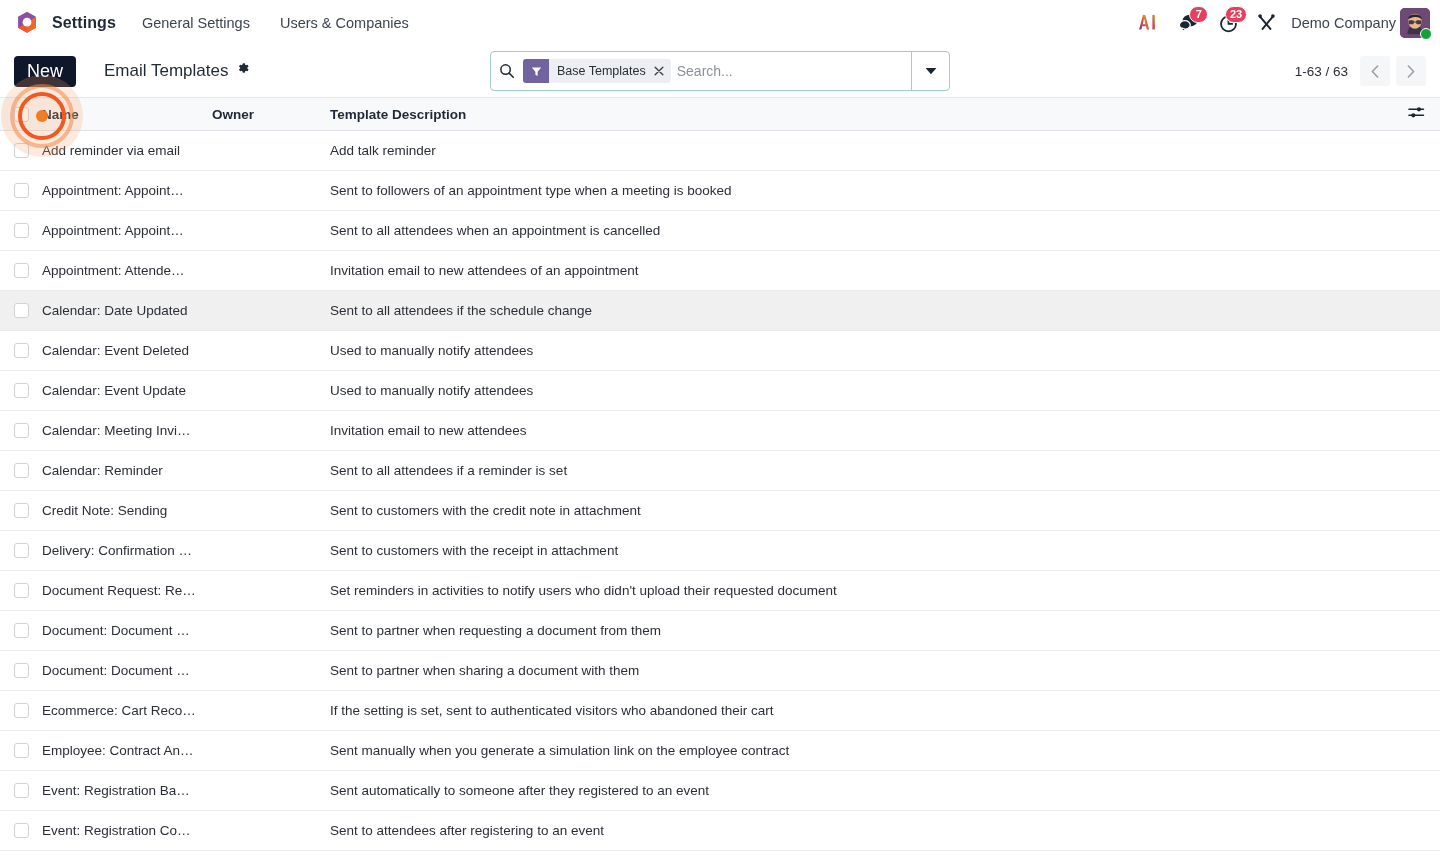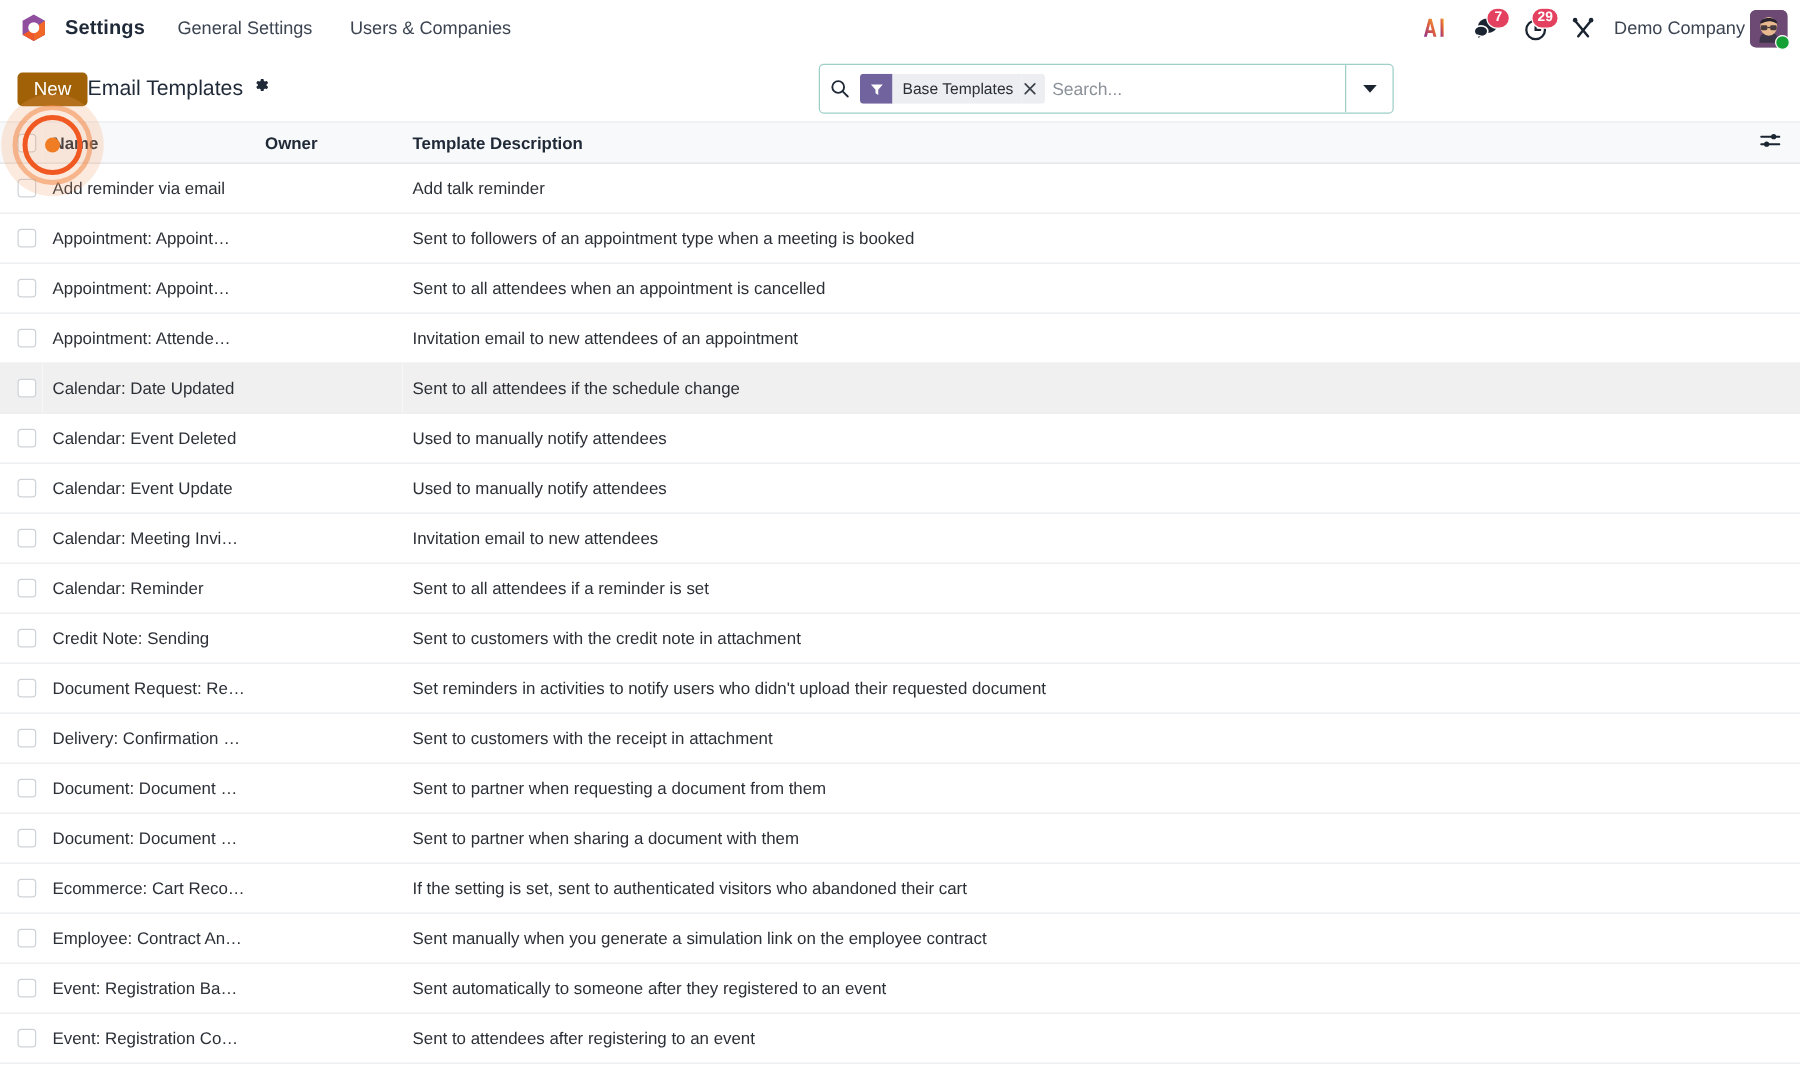--- a/index.html
+++ b/index.html
@@ -60,24 +60,24 @@
     background: #15a035; border: 1.5px solid #ffffff;
   }
 
   
   .control-panel {
     height: 52px; display: flex; align-items: center;
     padding: 0 14px; background: #fff; position: relative;
   }
   .cp-left { display: flex; align-items: center; min-width: 330px; }
   .new-btn {
-    background: #a16207; color: #fff; border: 0;
-    font-size: 15px; font-weight: 500;
+    background: #0f172a; color: #fff; border: 0;
+    font-size: 18px; font-weight: 500;
     padding: 5px 13px; border-radius: 4px; cursor: pointer;
-    margin-right: 0; font-family: inherit;
+    margin-right: 28px; font-family: inherit;
   }
   .breadcrumb-title {
     font-size: 17px; font-weight: 500; color: #1f2937;
     display: flex; align-items: flex-start; gap: 8px;
   }
   .gear-icon { display: inline-flex; cursor: pointer; }
 
   .cp-center { flex: 1 1 auto; display: flex; justify-content: center; }
   .searchview {
     width: 460px; height: 40px;
@@ -207,21 +207,21 @@
         <path d="M4.6 16.6 L4.3 20.4 L8.2 18 Z" fill="#1b2431" stroke="#ffffff" stroke-width="1.2"></path>
       </svg>
       <span class="badge">7</span>
     </div>
 
     <div class="sys-btn">
       <svg width="21" height="20" viewBox="0 0 22 22">
         <circle cx="11" cy="12" r="8.2" fill="none" stroke="#1b2431" stroke-width="2"></circle>
         <path d="M11 7.4 V12 H15" fill="none" stroke="#1b2431" stroke-width="2" stroke-linecap="round"></path>
       </svg>
-      <span class="badge">29</span>
+      <span class="badge">23</span>
     </div>
 
     <div class="sys-btn">
       <svg width="19" height="19" viewBox="0 0 22 22">
         <path d="M3 3.5 L15.5 18.5" stroke="#1b2431" stroke-width="2.3" stroke-linecap="round"></path>
         <path d="M18.8 3.5 L6.5 18.5" stroke="#1b2431" stroke-width="2.3" stroke-linecap="round"></path>
         <circle cx="3.6" cy="3.6" r="2.1" fill="#1b2431"></circle>
         <circle cx="18.4" cy="3.6" r="2.1" fill="#1b2431"></circle>
       </svg>
     </div>
@@ -280,20 +280,33 @@
       </span>
       <input class="sv-input" type="text" placeholder="Search..." style="">
       <span class="sv-toggle">
         <svg width="12" height="8" viewBox="0 0 12 8">
           <path d="M0.6 1 H11.4 L6 7.2 Z" fill="#1b2431"></path>
         </svg>
       </span>
     </div>
   </div>
 
+  <div class="cp-right">
+    <span class="pager-value">1-63 / 63</span>
+    <button class="pager-btn">
+      <svg width="8" height="13" viewBox="0 0 8 13">
+        <path d="M6.6 1 L1.4 6.5 L6.6 12" fill="none" stroke="#9aa0a8" stroke-width="1.6" stroke-linecap="round" stroke-linejoin="round"></path>
+      </svg>
+    </button>
+    <button class="pager-btn">
+      <svg width="8" height="13" viewBox="0 0 8 13">
+        <path d="M1.4 1 L6.6 6.5 L1.4 12" fill="none" stroke="#9aa0a8" stroke-width="1.6" stroke-linecap="round" stroke-linejoin="round"></path>
+      </svg>
+    </button>
+  </div>
 
   <div class="click-indicator">
     <span class="ring ring-outer"></span>
     <span class="ring ring-mid"></span>
     <span class="ring ring-inner"></span>
     <span class="ring ring-dot"></span>
   </div>
 </div>
 
 <div class="list-wrap">
@@ -405,32 +418,32 @@
           </td>
           <td class="col-name">Credit Note: Sending</td>
           <td class="col-owner"></td>
           <td class="col-desc">Sent to customers with the credit note in attachment</td>
           <td class="col-opt"></td>
         </tr>
         <tr>
           <td class="col-check">
             <input type="checkbox" class="cbx" style="">
           </td>
+          <td class="col-name">Delivery: Confirmation …</td>
+          <td class="col-owner"></td>
+          <td class="col-desc">Sent to customers with the receipt in attachment</td>
+          <td class="col-opt"></td>
+        </tr>
+        <tr>
+          <td class="col-check">
+            <input type="checkbox" class="cbx" style="">
+          </td>
           <td class="col-name">Document Request: Re…</td>
           <td class="col-owner"></td>
           <td class="col-desc">Set reminders in activities to notify users who didn't upload their requested document</td>
-          <td class="col-opt"></td>
-        </tr>
-        <tr>
-          <td class="col-check">
-            <input type="checkbox" class="cbx" style="">
-          </td>
-          <td class="col-name">Delivery: Confirmation …</td>
-          <td class="col-owner"></td>
-          <td class="col-desc">Sent to customers with the receipt in attachment</td>
           <td class="col-opt"></td>
         </tr>
         <tr>
           <td class="col-check">
             <input type="checkbox" class="cbx" style="">
           </td>
           <td class="col-name">Document: Document …</td>
           <td class="col-owner"></td>
           <td class="col-desc">Sent to partner when requesting a document from them</td>
           <td class="col-opt"></td>

